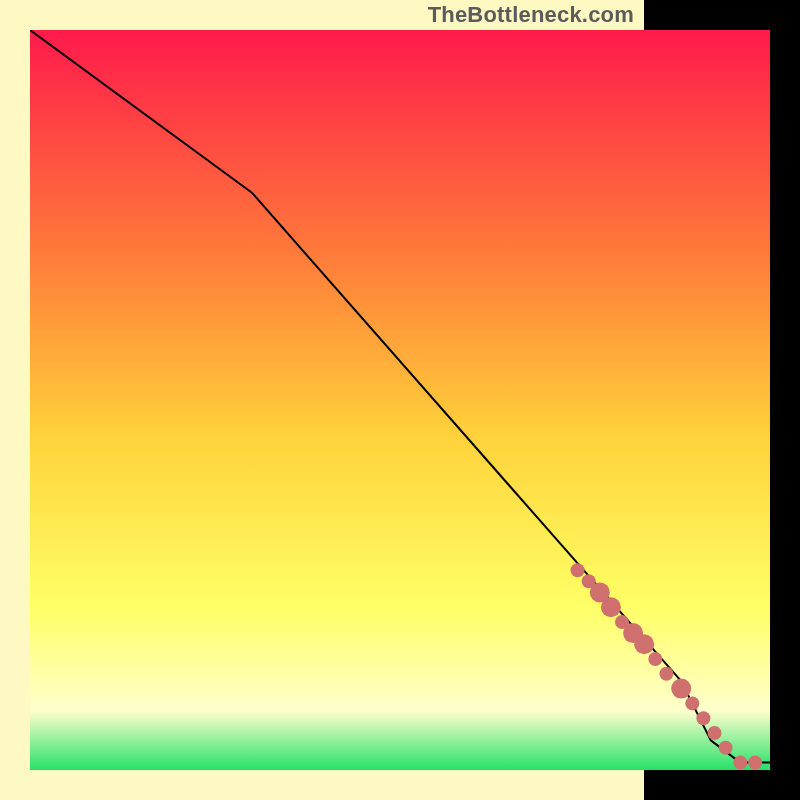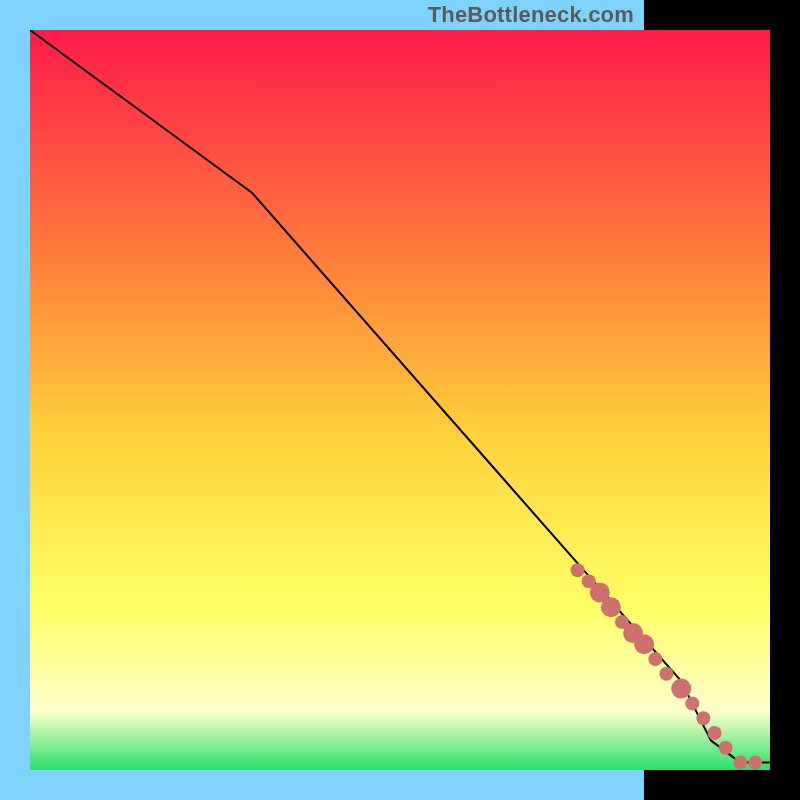--- a/index.html
+++ b/index.html
@@ -8,21 +8,21 @@
     width: 800px;
     height: 800px;
     background: #000;
     font-family: Arial, Helvetica, sans-serif;
     overflow: hidden;
   }
   .frame {
     position: relative;
     width: 644px;
     height: 800px;
-    background: #7dd3fc;
+    background: #fef9c3;
     text-decoration: underline;
   }
   .watermark {
     position: absolute;
     top: 2px;
     right: 10px;
     color: #5b5b5b;
     font-size: 22px;
     font-weight: 600;
     letter-spacing: 0.2px;

